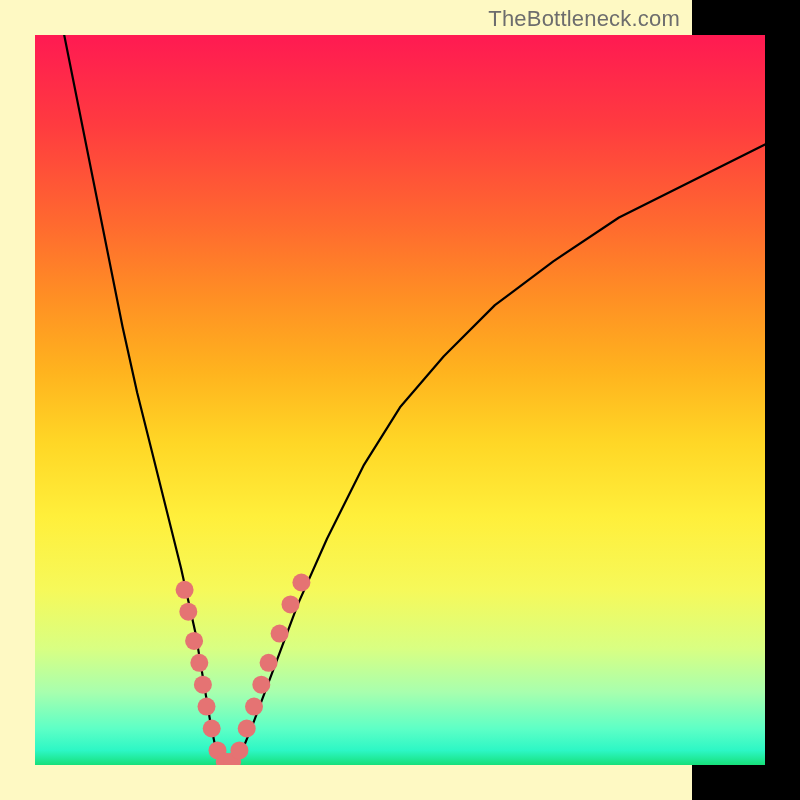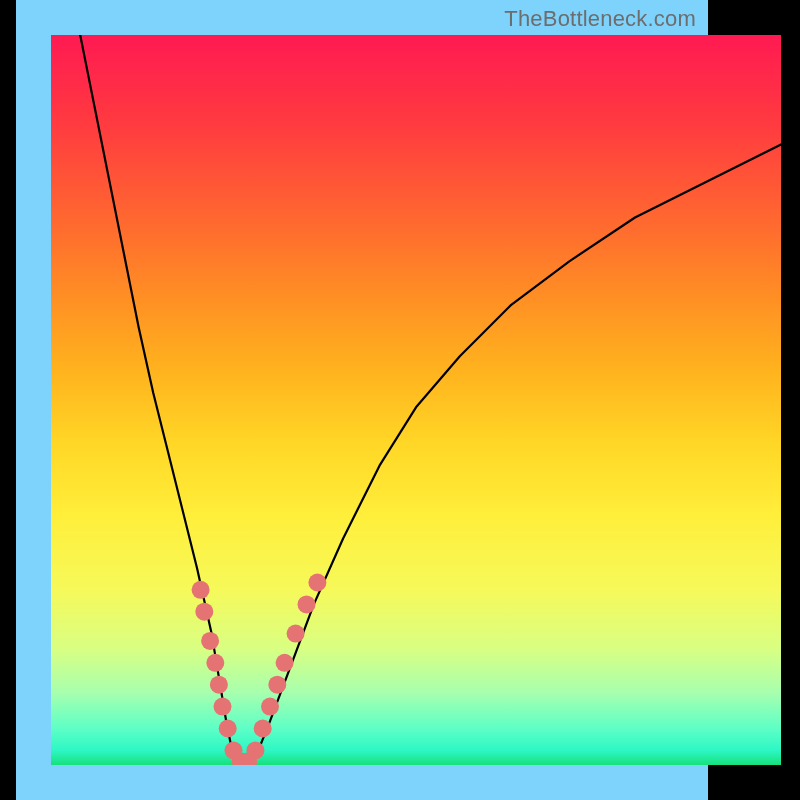--- a/index.html
+++ b/index.html
@@ -6,25 +6,25 @@
     margin: 0;
     padding: 0;
     width: 800px;
     height: 800px;
     background: #000;
     overflow: hidden;
     font-family: Arial, Helvetica, sans-serif;
   }
   .frame {
     position: absolute;
-    left: 16px;
+    left: 0;
     top: 0;
     width: 692px;
     height: 800px;
-    background: #7dd3fc;
+    background: #fef9c3;
   }
   .plot {
     position: absolute;
     left: 35px;
     top: 35px;
     width: 730px;
     height: 730px;
     background: linear-gradient(
       to bottom,
       #ff1a52 0%,

